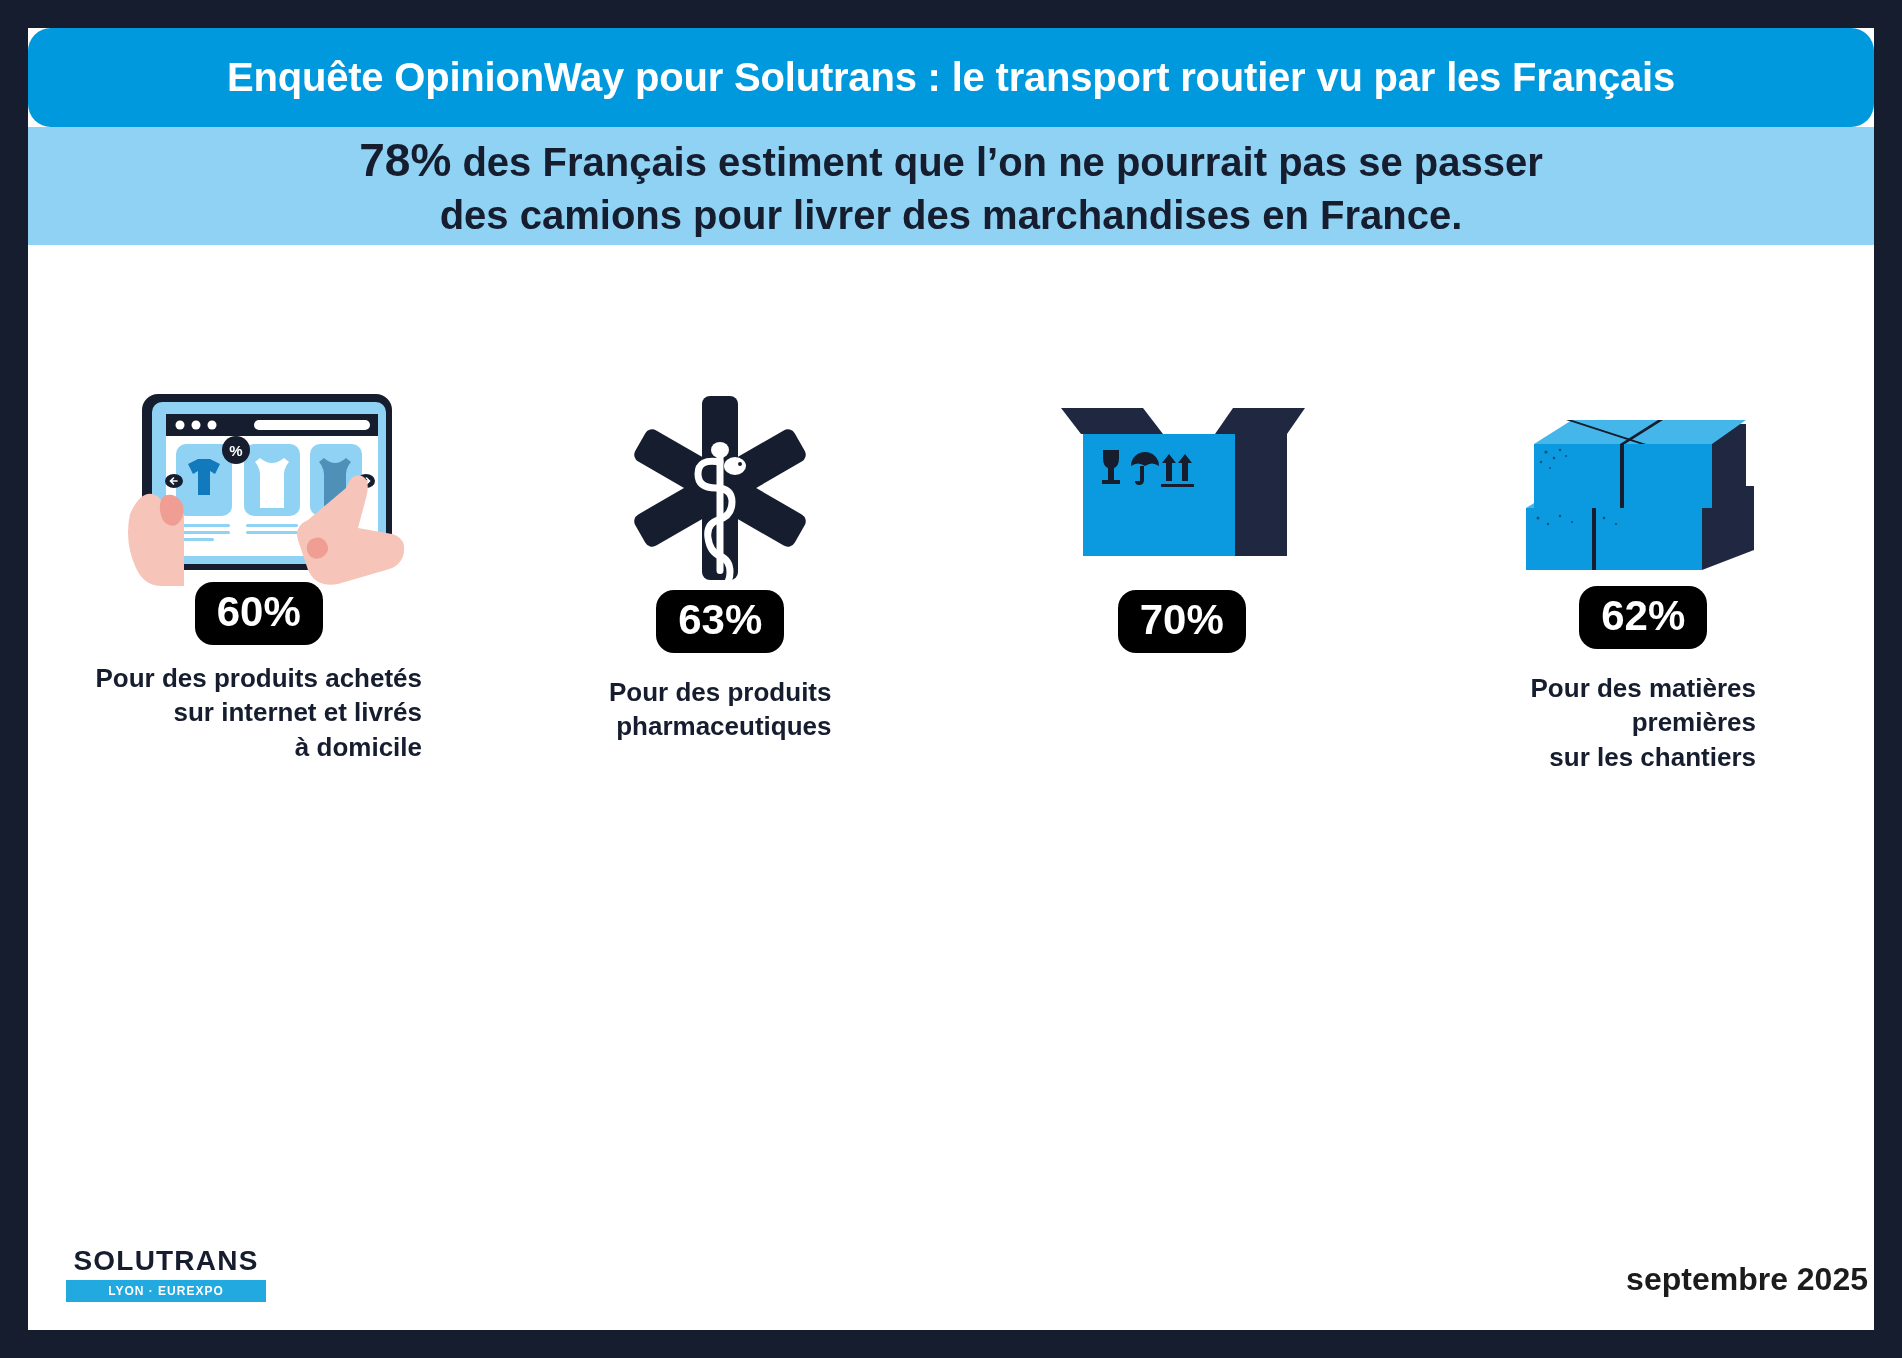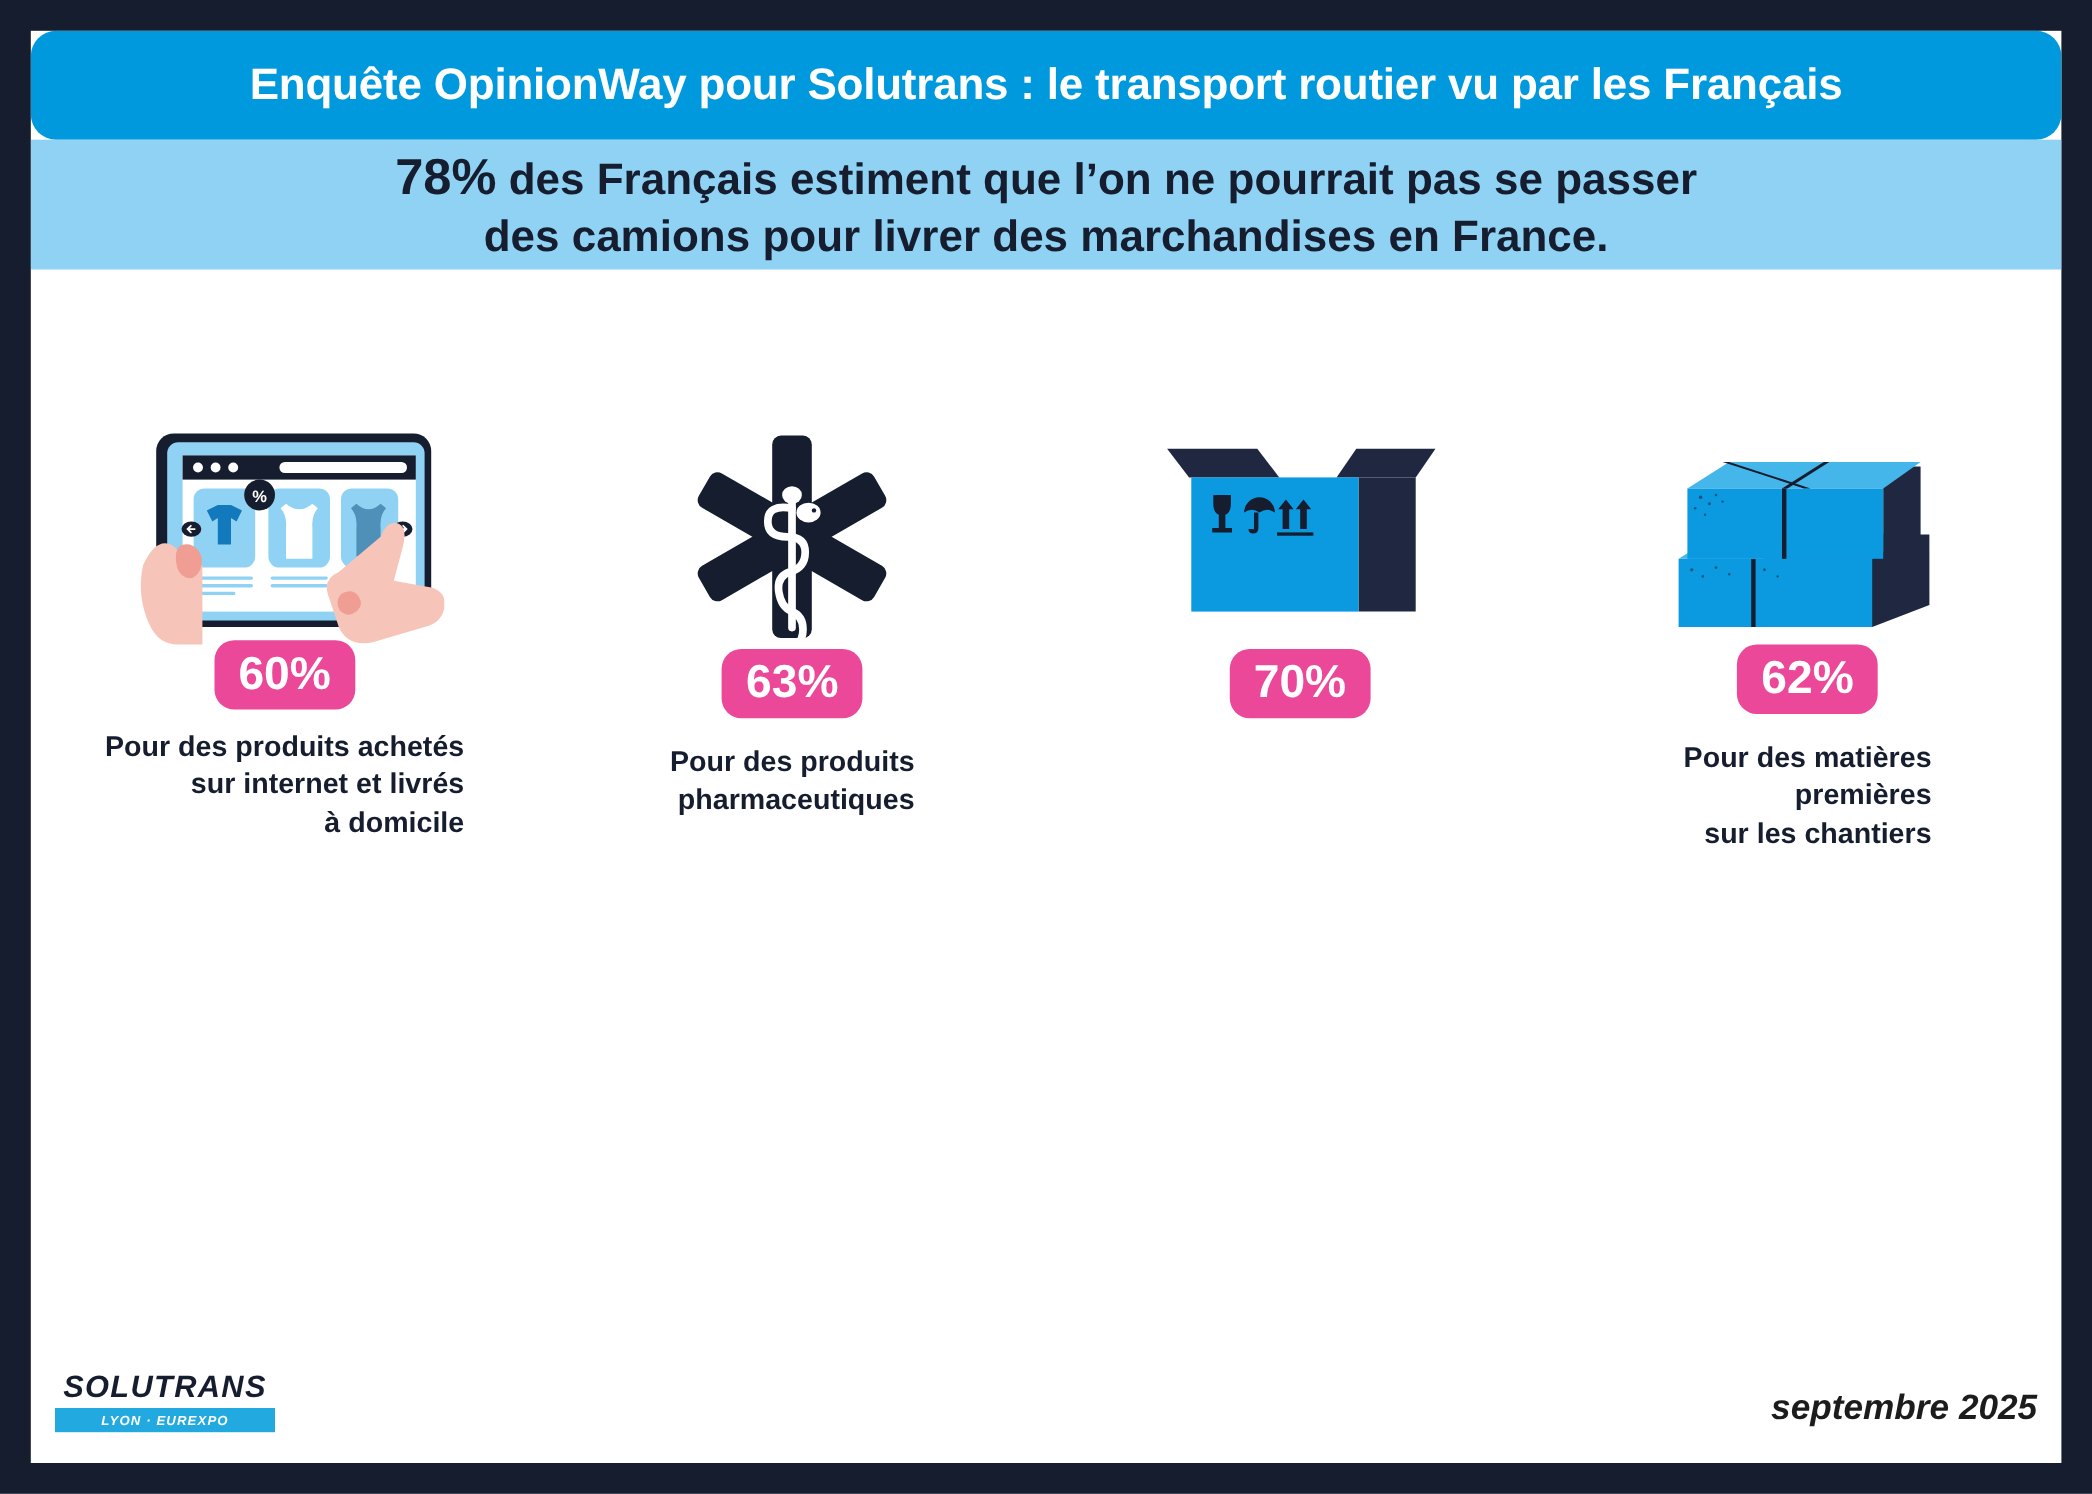--- a/index.html
+++ b/index.html
@@ -94,21 +94,21 @@
     align-items: center;
   }
   .icon-box {
     height: 200px;
     display: flex;
     align-items: flex-end;
     justify-content: center;
     position: relative;
   }
   .badge {
-    background: #ec4899;
+    background: #000000;
     color: #ffffff;
     font-size: 42px;
     font-weight: bold;
     border-radius: 18px;
     padding: 6px 22px 10px 22px;
     line-height: 1.12;
     margin-top: 8px;
     position: relative;
     z-index: 5;
   }
@@ -129,25 +129,24 @@
   .col-3 .badge { margin-top: -2px; }
 
   .col-0 .stat-label { margin-top: 16px; }
   .col-1 .stat-label { margin-top: 22px; }
   .col-2 .stat-label { margin-top: 22px; }
   .col-3 .stat-label { margin-top: 22px; }
 
   
   .footer {
     position: absolute;
-    left: 0;
+    left: 16px;
     bottom: 0;
     width: 100%;
     height: 120px;
-    font-style: italic;
   }
   .logo {
     position: absolute;
     left: 22px;
     bottom: 28px;
     width: 200px;
   }
   .logo-word {
     color: #151d2e;
     font-size: 28px;

